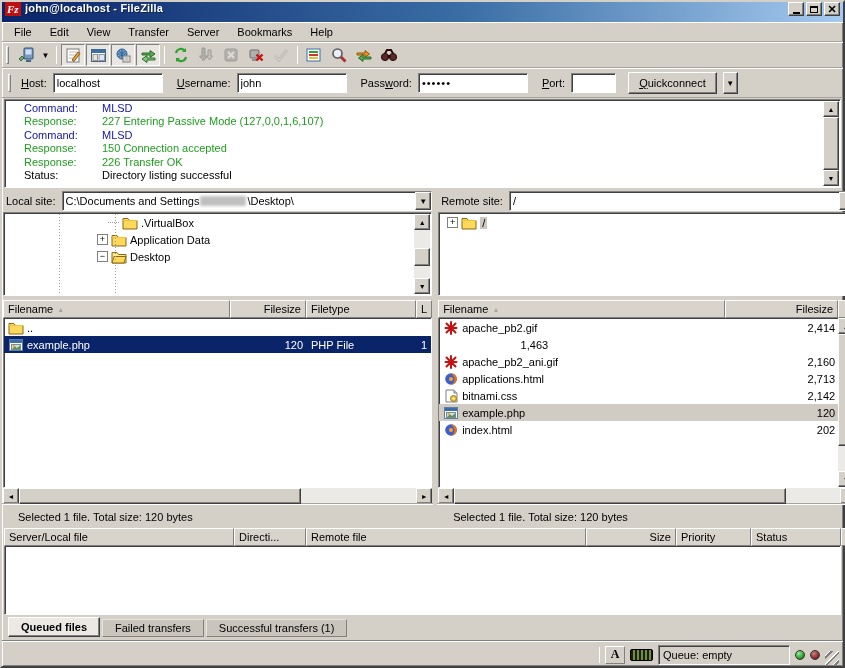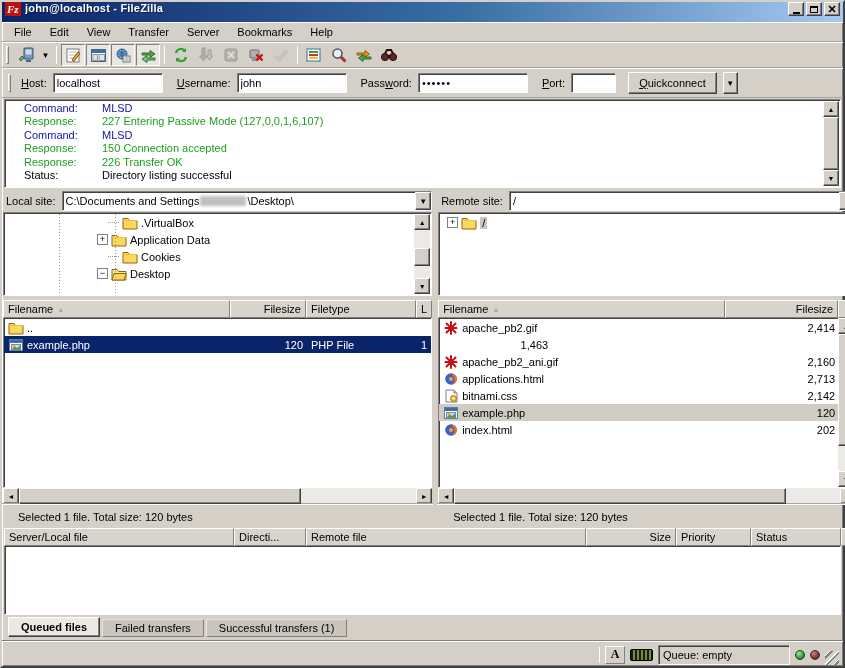--- a/index.html
+++ b/index.html
@@ -378,29 +378,20 @@
           <div class="trow">
             <span class="indent" style="width:89px;flex-basis:89px"></span>
             <span class="exp">+</span>
             <svg class="fic" width="16" height="14" viewBox="0 0 16 14">
                 <path d="M1 2.5h5l1.5 2H15v8.5H1z" fill="#FCD95B" stroke="#8B6914"></path>
                 <path d="M1 4.5h14" stroke="#EFC23B"></path>
               </svg>
             <span>Application Data</span>
           </div>
           <div class="trow">
-            <span class="indent"></span>
-              <span class="stub"></span>
-            <svg class="fic" width="16" height="14" viewBox="0 0 16 14">
-                <path d="M1 2.5h5l1.5 2H15v8.5H1z" fill="#FCD95B" stroke="#8B6914"></path>
-                <path d="M1 4.5h14" stroke="#EFC23B"></path>
-              </svg>
-            <span>Cookies</span>
-          </div>
-          <div class="trow">
             <span class="indent" style="width:89px;flex-basis:89px"></span>
             <span class="exp">−</span>
             <svg class="fic" width="16" height="14" viewBox="0 0 16 14">
                 <path d="M1 2.5h5l1.5 2H15v8.5H1z" fill="#FFE98C" stroke="#8B6914"></path>
                 <path d="M3 6.5h12l-2 6.5H1z" fill="#FCD95B" stroke="#8B6914"></path>
               </svg>
             <span>Desktop</span>
           </div>
         </div>
         <div class="vscroll">

